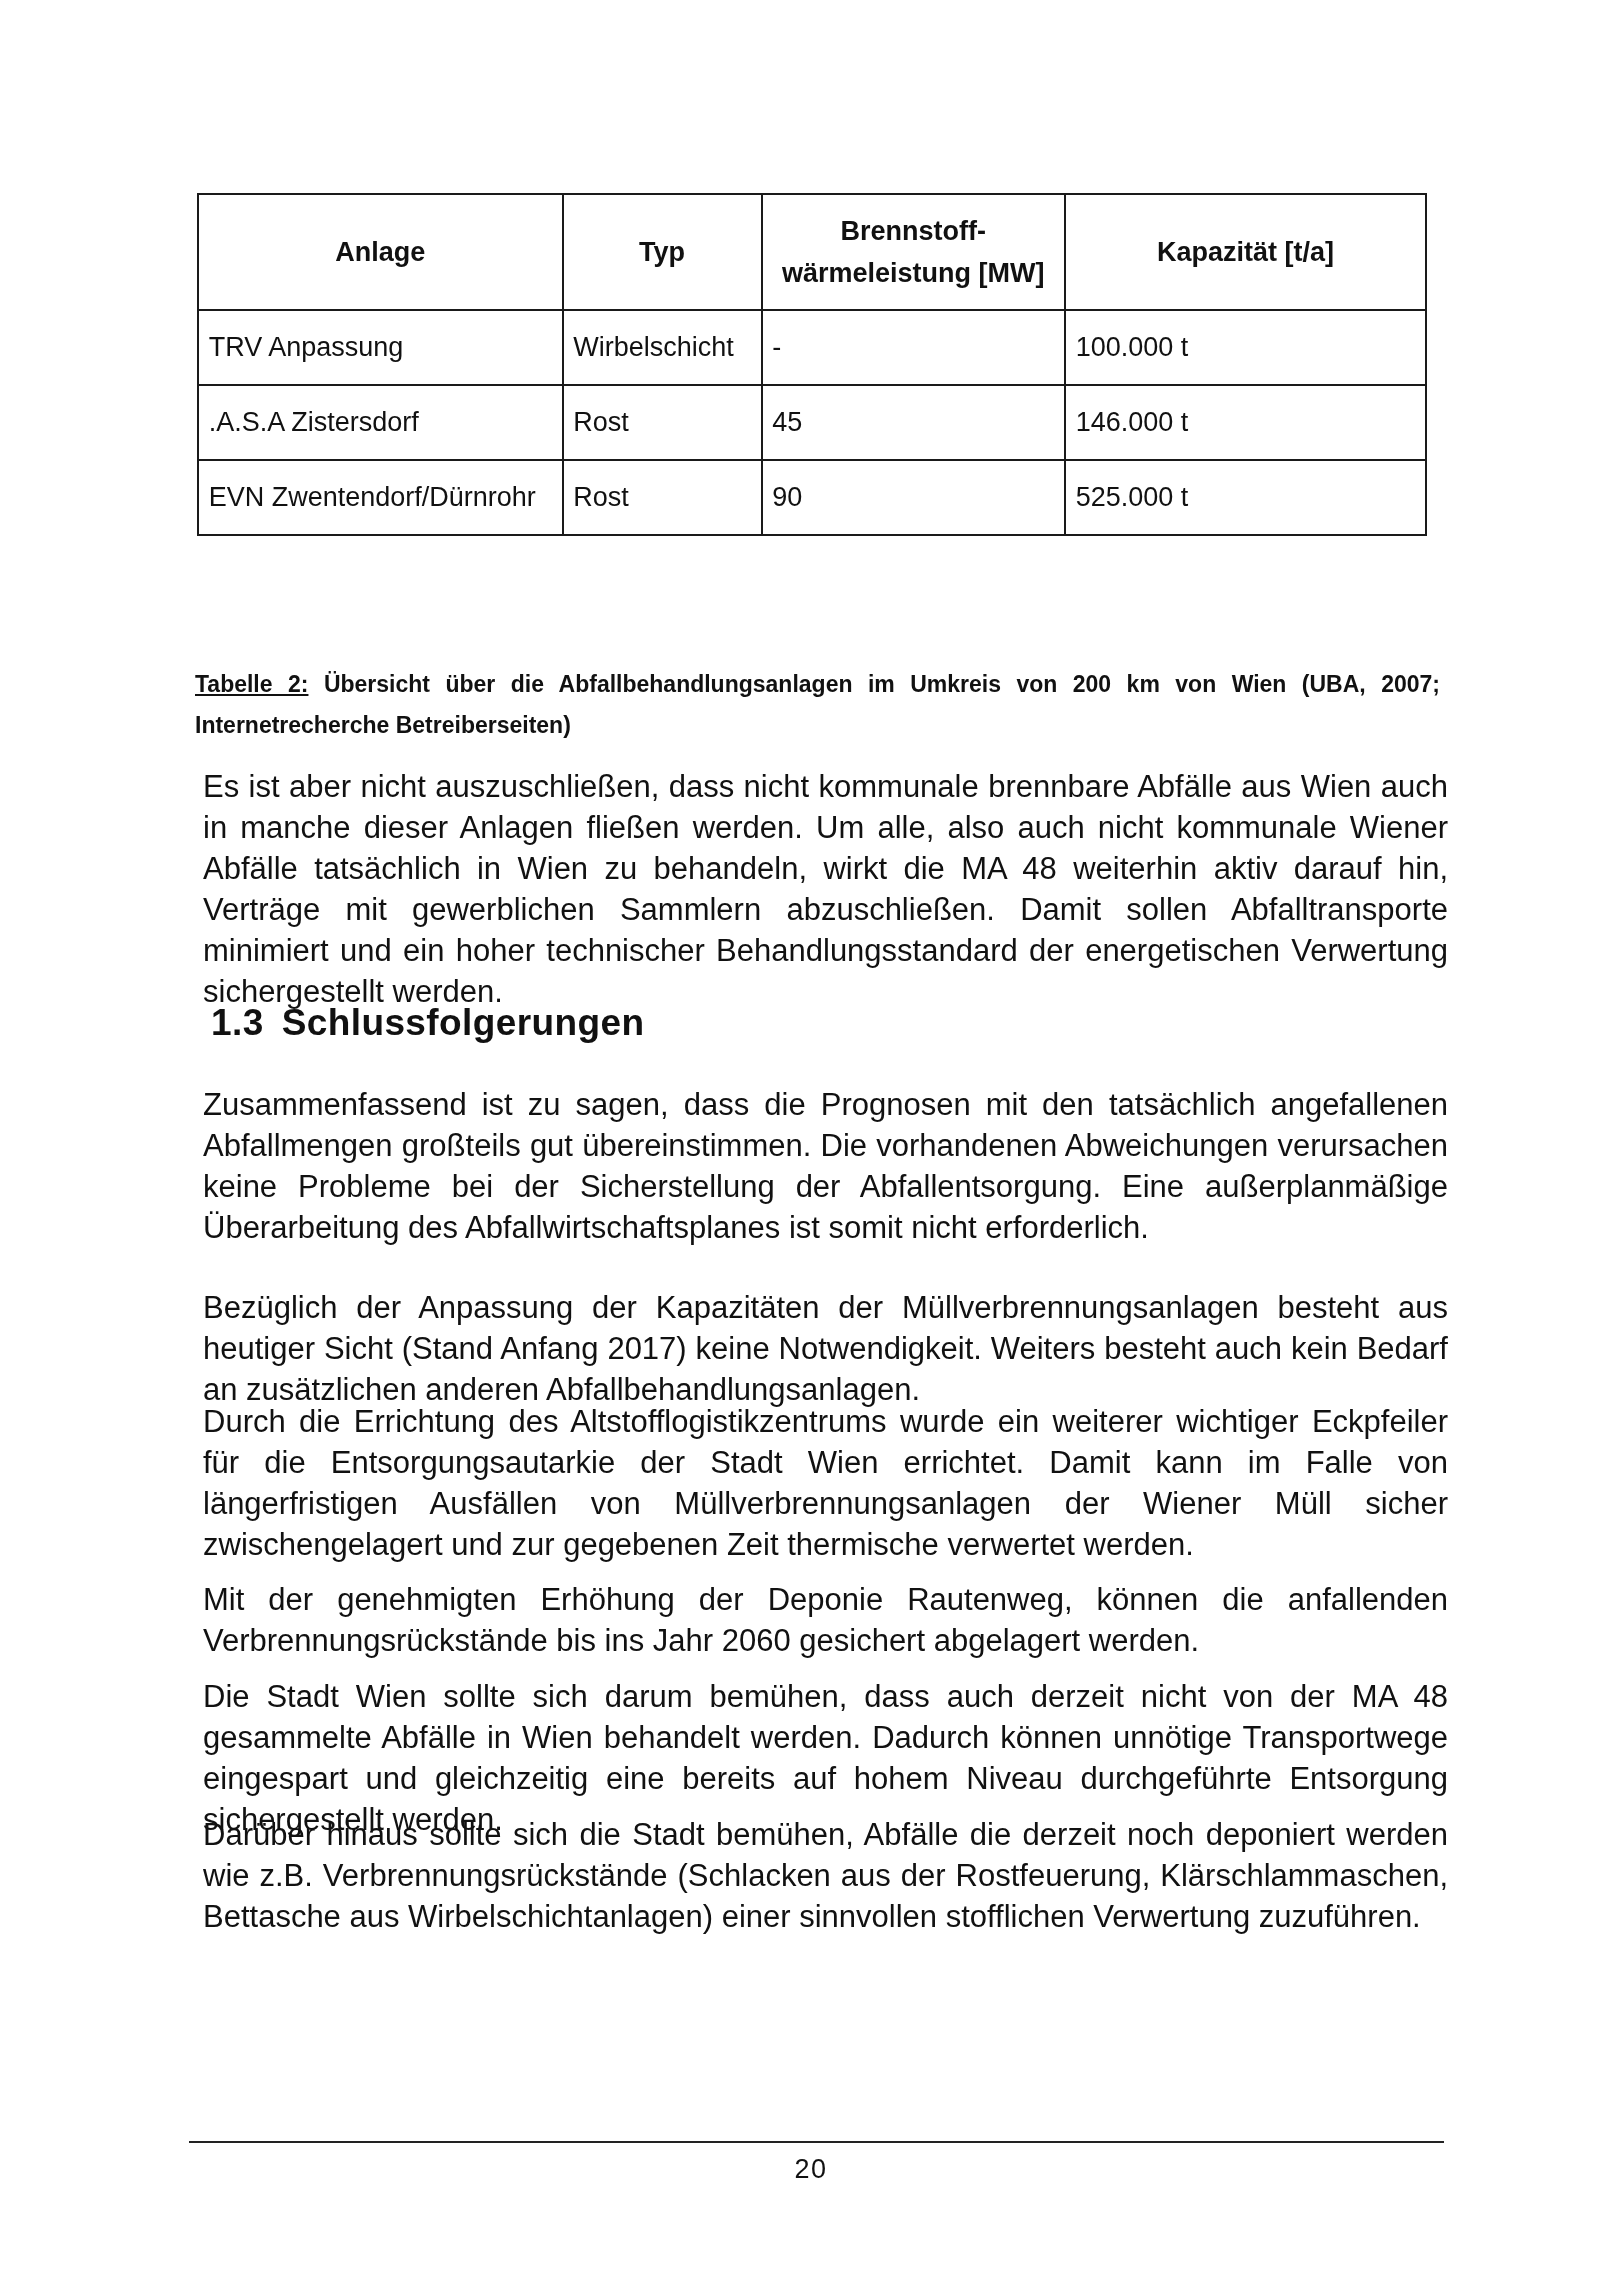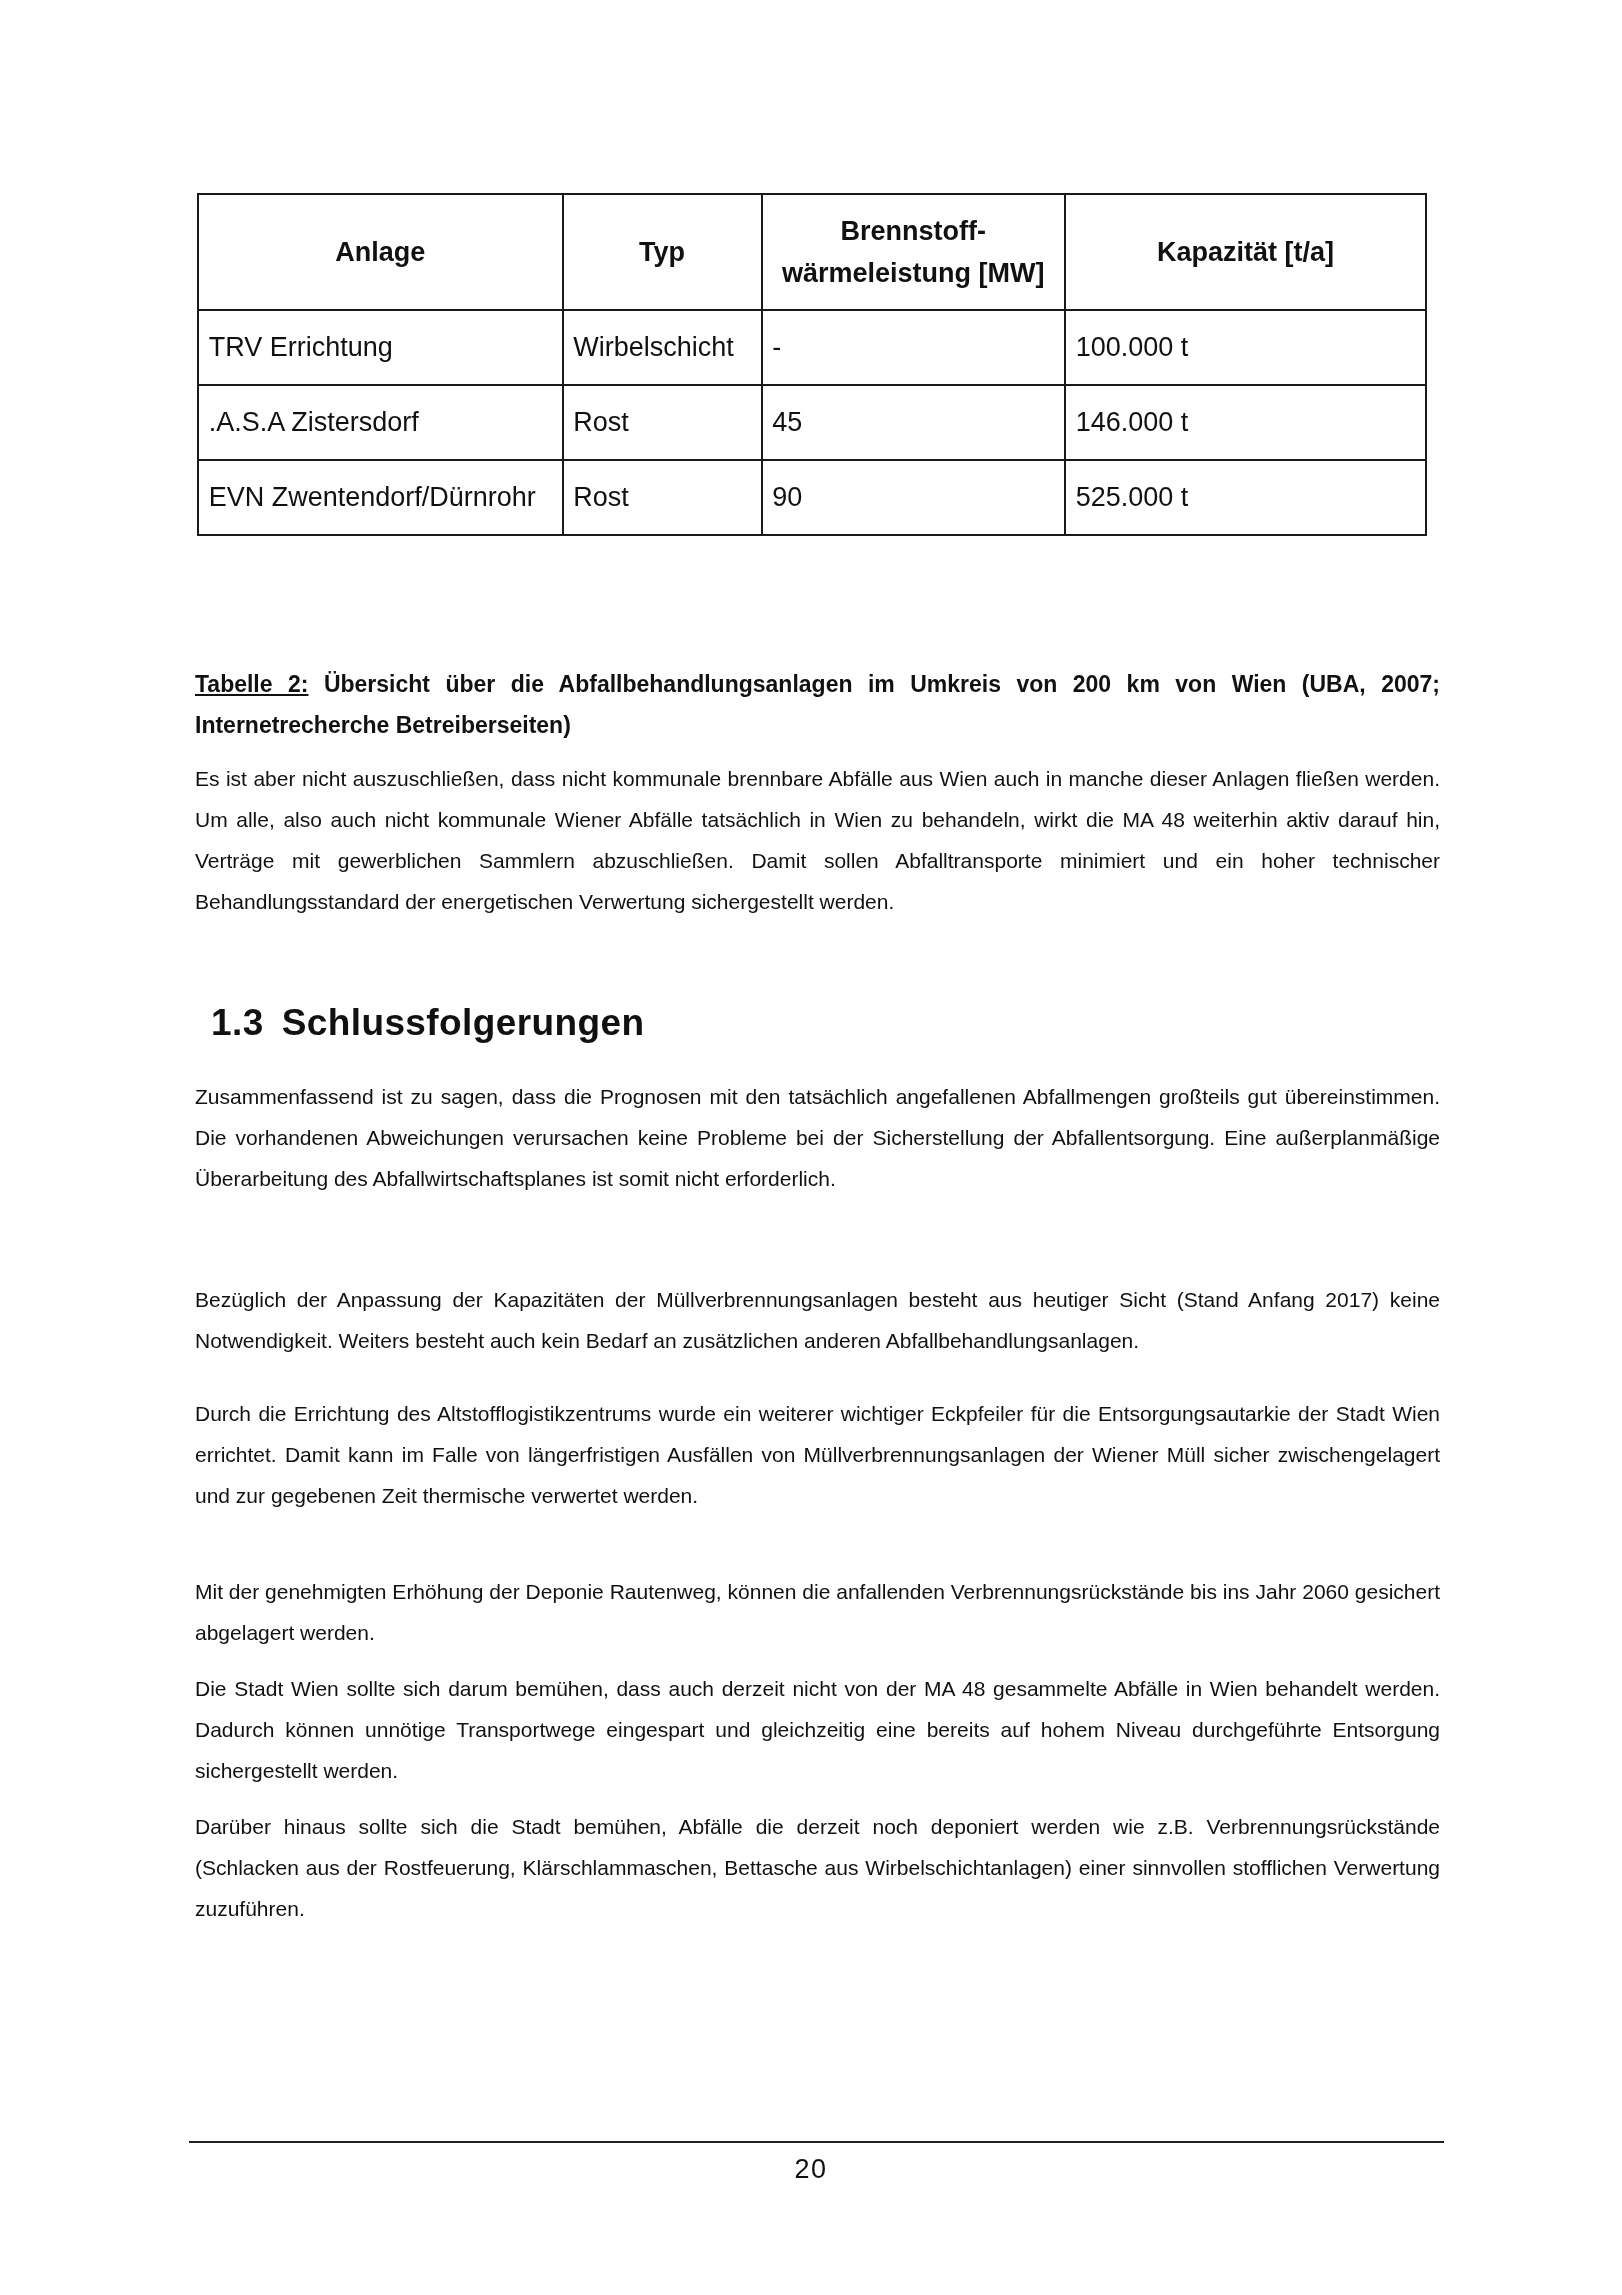--- a/index.html
+++ b/index.html
@@ -13,22 +13,22 @@
   table.facilities th { font-weight: bold; text-align: center; height: 114px; line-height: 42px; }
   table.facilities td { height: 73px; line-height: 41px; }
   table.facilities td.c { }
   table.facilities tr.tall td { height: 112px; }
   col.c1 { width: 365px; } col.c2 { width: 199px; } col.c3 { width: 304px; } col.c4 { width: 362px; }
 
   .caption { position: absolute; left: 195px; top: 664px; width: 1245px;
     font-size: 23px; font-weight: bold; line-height: 41px; text-align: justify; text-align-last: left; }
   .caption .label { text-decoration: underline; }
 
-  .para { position: absolute; left: 195px; width: 1245px; font-size: 21px; line-height: 41px;
-    text-align: justify; margin: 0; }
+  .para { position: absolute; left: 195px; width: 1245px; font-size: 31px; line-height: 41px;
+    text-align: justify; margin: 8px; }
 
   h2.heading { position: absolute; left: 195px; top: 986px; margin: 16px; font-size: 37px; font-weight: bold;
     letter-spacing: 0.4px; }
   h2.heading .num { margin-right: 18px; }
 
   .footer-rule { position: absolute; left: 189px; top: 2141px; width: 1255px; height: 0; border-top: 2px solid #222; }
   .page-number { position: absolute; left: 0; top: 2154px; width: 1622px; text-align: center; font-size: 27px; letter-spacing: 1.6px; }
 </style>
 </head>
 <body>
@@ -48,21 +48,21 @@
         <th>Typ</th>
         <th>
           <span>Brennstoff-</span><br>
           <span>wärmeleistung [MW]</span>
         </th>
         <th>Kapazität [t/a]</th>
       </tr>
     </thead>
     <tbody>
       <tr>
-        <td>TRV Errichtung</td>
+        <td>TRV Anpassung</td>
         <td class="c">Wirbelschicht</td>
         <td class="c">-</td>
         <td class="c">100.000 t</td>
       </tr>
       <tr>
         <td>.A.S.A Zistersdorf</td>
         <td class="c">Rost</td>
         <td class="c">45</td>
         <td class="c">146.000 t</td>
       </tr>

